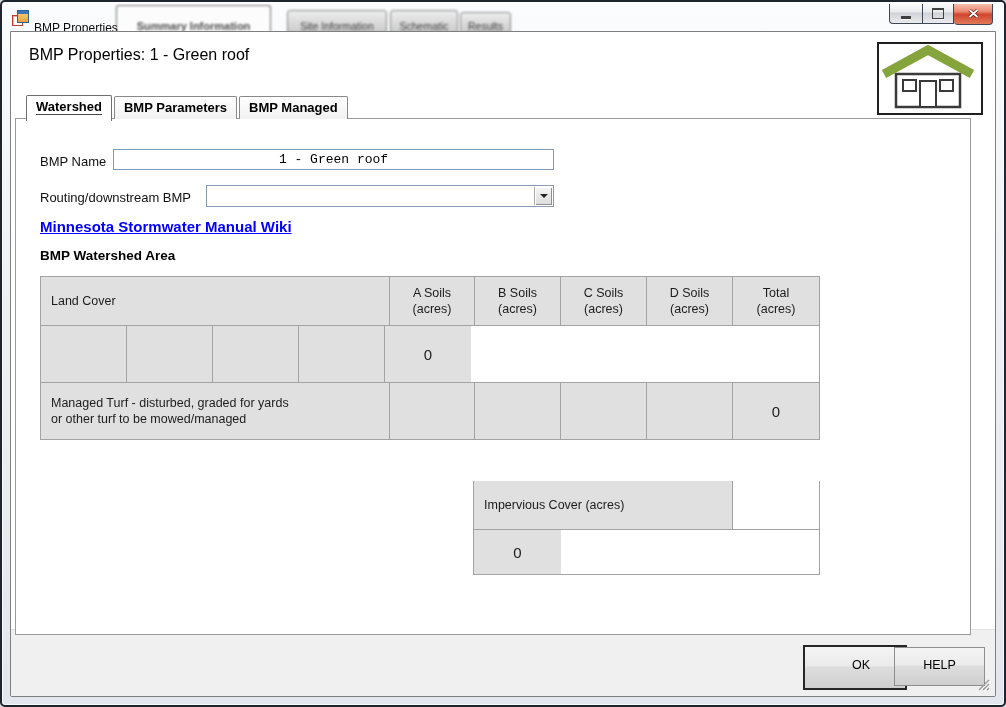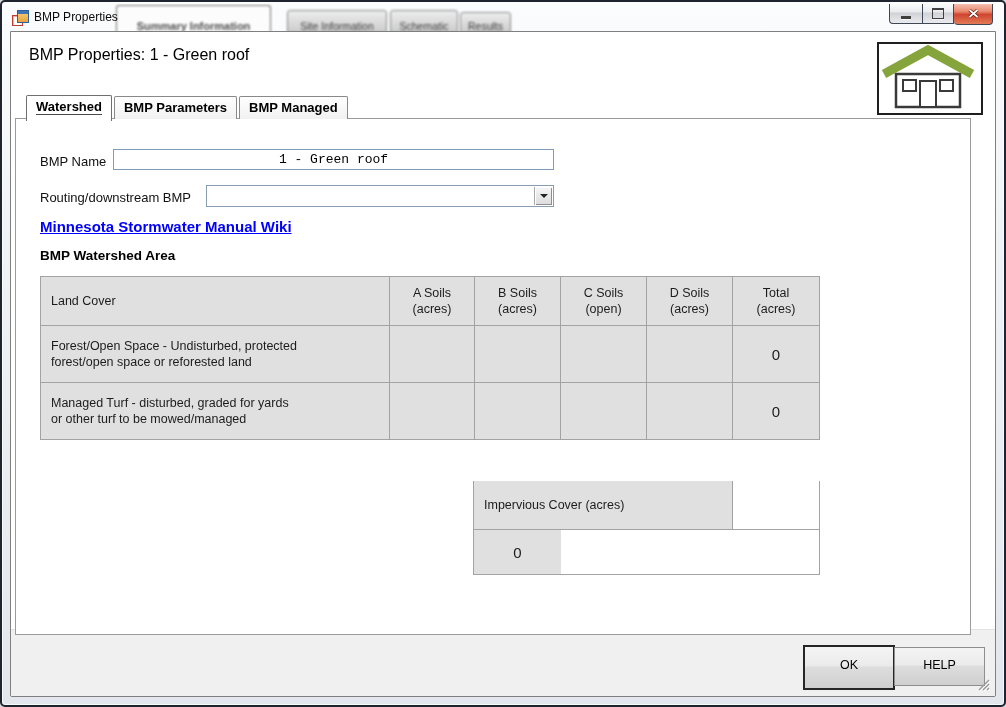--- a/index.html
+++ b/index.html
@@ -3,21 +3,21 @@
 <meta charset="utf-8">
 <style>
   html,body{margin:0;padding:0;background:#d7dbe0;font-family:"Liberation Sans",sans-serif;}
   .stage{position:relative;width:1006px;height:707px;overflow:hidden;}
 
   
   .window{position:absolute;inset:0;border:2px solid #1e2430;border-radius:5px;
     background:linear-gradient(180deg,#fbfcfd 0%,#eef1f5 40%,#e3e7ed 100%);
     box-shadow:inset 0 0 0 1px rgba(255,255,255,.75);}
   .titlebar{position:absolute;top:2px;left:2px;right:2px;height:27px;overflow:hidden;}
-  .title-text{position:absolute;left:30px;top:0;line-height:27px;font-size:12px;color:#0b0b0b;}
+  .title-text{position:absolute;left:30px;top:11px;line-height:27px;font-size:12px;color:#0b0b0b;}
 
   
   .form-icon{position:absolute;left:8px;top:5px;width:17px;height:17px;}
   .form-icon .back{position:absolute;left:0;top:6px;width:9px;height:9px;background:#fff;border:1px solid #c23b2e;box-shadow:inset 1px 1px 0 #e9b0a9;}
   .form-icon .front{position:absolute;left:5px;top:1px;width:10px;height:11px;border:1px solid #2e5f9e;background:linear-gradient(180deg,#f6d37c,#e8a33d);}
   .form-icon .front::before{content:"";position:absolute;left:0;top:0;right:0;height:3px;background:#3f74b5;}
 
   
   .bg-shape{position:absolute;filter:blur(1.3px);opacity:.9;display:flex;align-items:flex-end;justify-content:center;overflow:hidden;}
   .bg-panel{left:112px;top:1px;width:153px;height:26px;background:#fdfdfd;border:1px solid #606060;border-bottom:none;border-radius:3px 3px 0 0;font-size:11px;font-weight:bold;color:#3c3c3c;}
@@ -83,21 +83,21 @@
   .sub-row{display:flex;}
   .sub-row + .sub-row{border-top:1px solid #a3a3a3;}
   .sub-label{width:258px;height:48px;padding-left:10px;}
   .sub-val{width:87px;height:48px;}
   .sub-row.short .sub-label,.sub-row.short .sub-val{height:44px;}
   .cell-white{background:#ffffff;}
 
   
   .btn{position:absolute;font-family:"Liberation Sans",sans-serif;font-size:12.5px;color:#000;text-align:center;
     background:linear-gradient(180deg,#f4f4f4 0%,#ebebeb 45%,#dddddd 50%,#cfcfcf 100%);cursor:pointer;}
-  .btn-ok{left:792px;top:613px;width:88px;height:41px;border:2px solid #262626;line-height:37px;}
+  .btn-ok{left:792px;top:613px;width:88px;height:41px;border:2px solid #262626;line-height:37px;padding-left:12px;}
   .btn-help{left:883px;top:615px;width:89px;height:37px;border:1px solid #8e8e8e;line-height:35px;}
   .grip{position:absolute;right:4px;bottom:4px;width:14px;height:14px;}
 </style>
 </head>
 <body>
 
 <div class="stage">
   <div class="window">
 
     <div class="titlebar">
@@ -179,30 +179,28 @@
         <div class="section-title" style="left:24px;top:129px;">BMP Watershed Area</div>
 
         <div class="ws-table">
           <div class="t-row">
             <div class="t-cell c0 hdr">Land Cover</div>
             <div class="t-cell c1 hdr center pre">A Soils
 (acres)</div>
             <div class="t-cell c2 hdr center pre">B Soils
 (acres)</div>
             <div class="t-cell c3 hdr center pre">C Soils
-(open)</div>
+(acres)</div>
             <div class="t-cell c4 hdr center pre">D Soils
 (acres)</div>
             <div class="t-cell c5 hdr center pre">Total
 (acres)</div>
           </div>
 
           <div class="t-row">
-            <div class="t-cell c0 lrow pre">Forest/Open Space - Undisturbed,  protected
-forest/open space or reforested land</div>
             <div class="t-cell c1 lrow center"></div>
             <div class="t-cell c2 lrow center"></div>
             <div class="t-cell c3 lrow center"></div>
             <div class="t-cell c4 lrow center"></div>
             <div class="t-cell c5 lrow center total-val">0</div>
           </div>
 
           <div class="t-row">
             <div class="t-cell c0 lrow pre">Managed Turf - disturbed, graded for yards
 or other turf to be mowed/managed</div>

